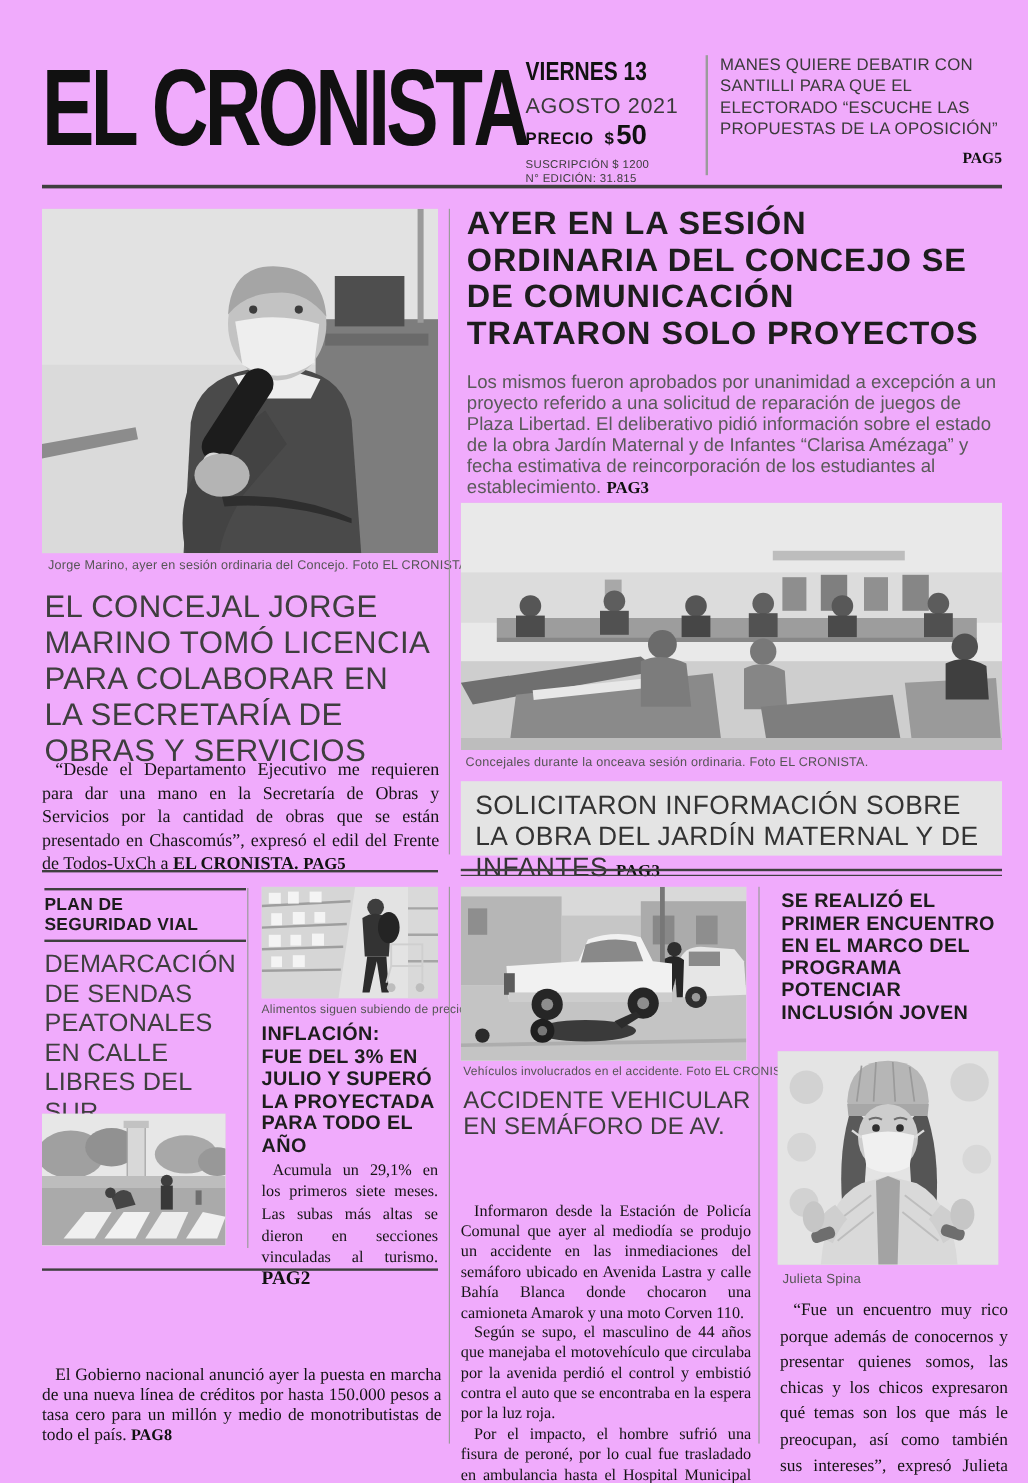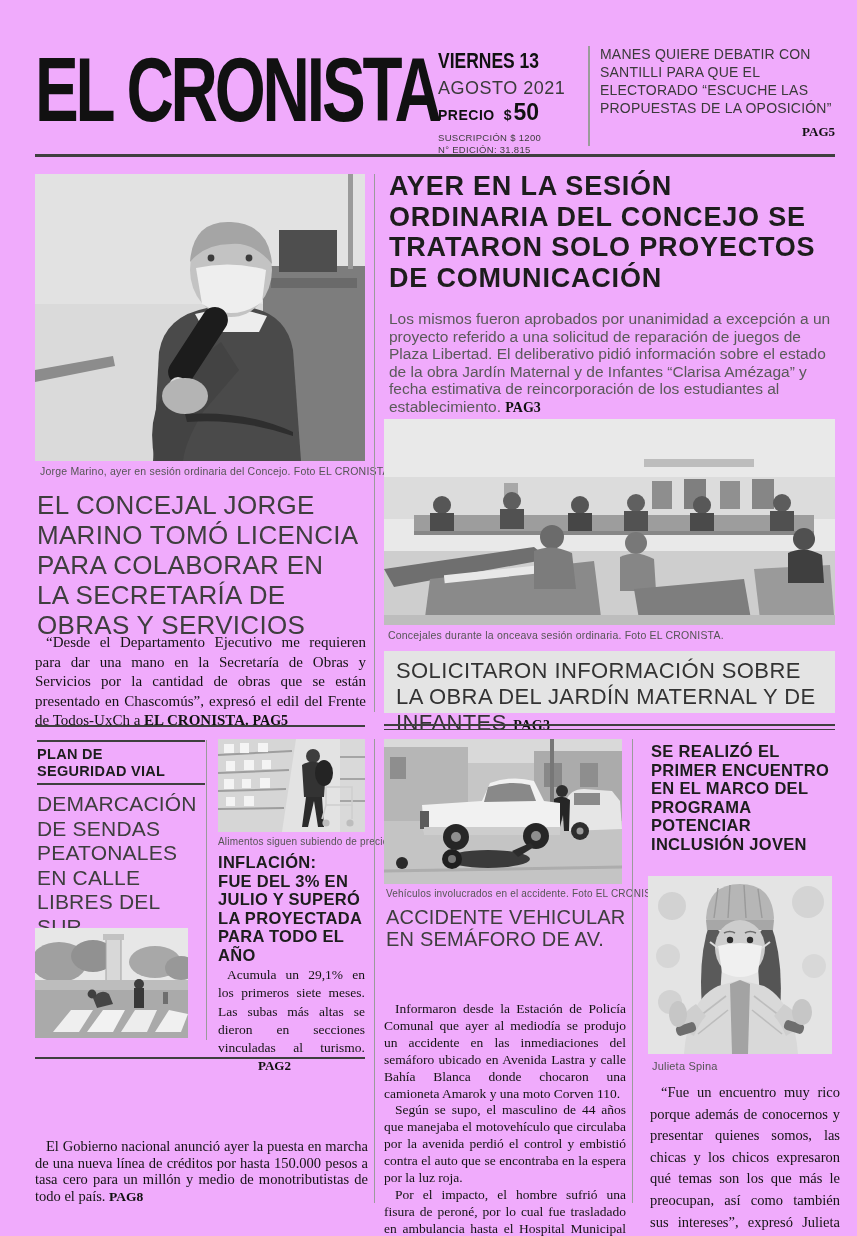--- a/index.html
+++ b/index.html
@@ -104,22 +104,22 @@
       <span>“Desde el Departamento Ejecutivo me requieren para dar una mano en la Secretaría de Obras y Servicios por la cantidad de obras que se están presentado en Chascomús”, expresó el edil del Frente de Todos-UxCh a </span><b>EL CRONISTA.</b>
       <span class="pageref" style="font-size:14px;">PAG5</span>
     </p>
   </div>
 
   <div class="abs vrule" style="left:374px; top:174px; height:538px;"></div>
 
   <div class="abs hl-bold" style="left:389px; top:171px; width:450px; font-size:27px; line-height:30.5px; letter-spacing:.8px;">
     <div>AYER EN LA SESIÓN</div>
     <div>ORDINARIA DEL CONCEJO SE</div>
+    <div>DE COMUNICACIÓN</div>
     <div>TRATARON SOLO PROYECTOS</div>
-    <div>DE COMUNICACIÓN</div>
   </div>
 
   <div class="abs" style="left:389px; top:310px; width:452px; font-size:15.5px; line-height:17.6px; color:#5a5a5a;">
     <span>Los mismos fueron aprobados por unanimidad a excepción a un proyecto referido a una solicitud de reparación de juegos de Plaza Libertad. El deliberativo pidió información sobre el estado de la obra Jardín Maternal y de Infantes “Clarisa Amézaga” y fecha estimativa de reincorporación de los estudiantes al establecimiento. </span><span class="pageref" style="font-size:14px;">PAG3</span>
   </div>
 
   <div class="abs photo" style="left:384px; top:419px; width:451px; height:206px;">
     <svg width="451" height="206" viewBox="0 0 451 206" aria-hidden="true">
       <rect width="451" height="206" fill="#e9e9e9"></rect>
       <rect y="132" width="451" height="74" fill="#cecece"></rect>
@@ -258,21 +258,21 @@
     <div>INFLACIÓN:</div>
     <div>FUE DEL 3% EN</div>
     <div>JULIO Y SUPERÓ</div>
     <div>LA PROYECTADA</div>
     <div>PARA TODO EL</div>
     <div>AÑO</div>
   </div>
 
   <div class="abs serif" style="left:218px; top:966px; width:147px; font-size:13.5px; line-height:18.3px;">
     <p style="text-indent:9px;">
-      <span>Acumula un 29,1% en los primeros siete meses. Las subas más altas se dieron en secciones vinculadas al turismo. </span><span class="pageref" style="font-size:13px;margin-left:40px;">PAG2</span>
+      <span>Acumula un 29,1% en los primeros siete meses. Las subas más altas se dieron en secciones vinculadas al turismo. </span><span class="pageref" style="font-size:16px;">PAG2</span>
     </p>
   </div>
 
   <div class="abs rule" style="left:35px; top:1057px; width:330px; height:1.6px;"></div>
 
 
   <div class="abs serif" style="left:35px; top:1138px; width:333px; font-size:14.5px; line-height:16.5px;">
     <p style="text-indent:11px;">
       <span>El Gobierno nacional anunció ayer la puesta en marcha de una nueva línea de créditos por hasta 150.000 pesos a tasa cero para un millón y medio de monotributistas de todo el país. </span><span class="pageref" style="font-size:13.5px;">PAG8</span>
     </p>

